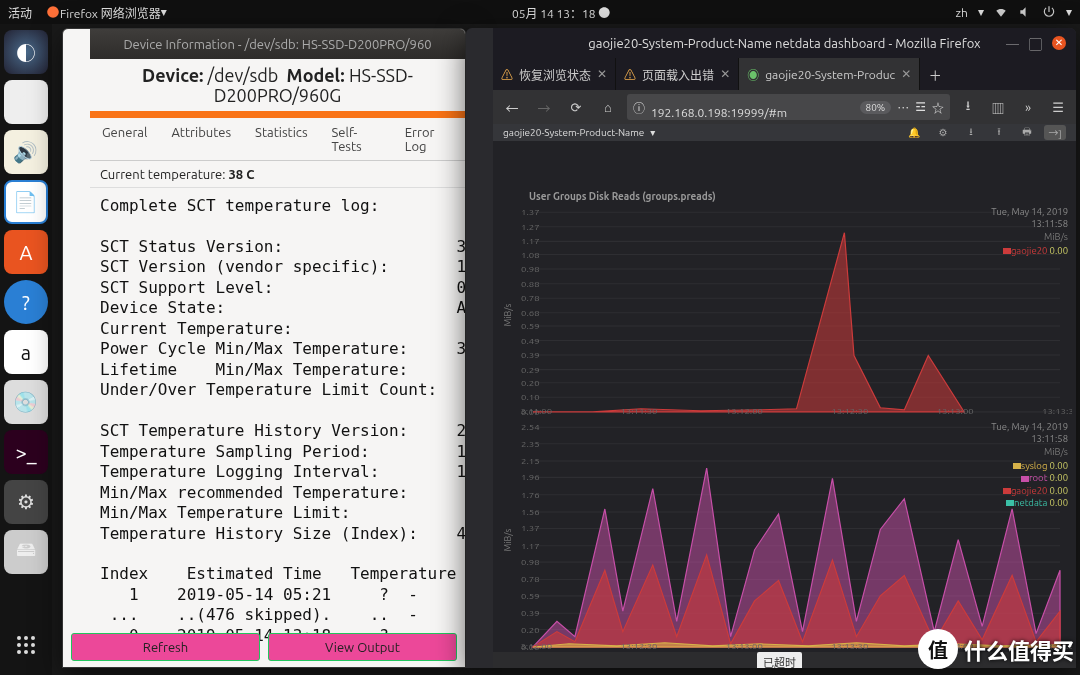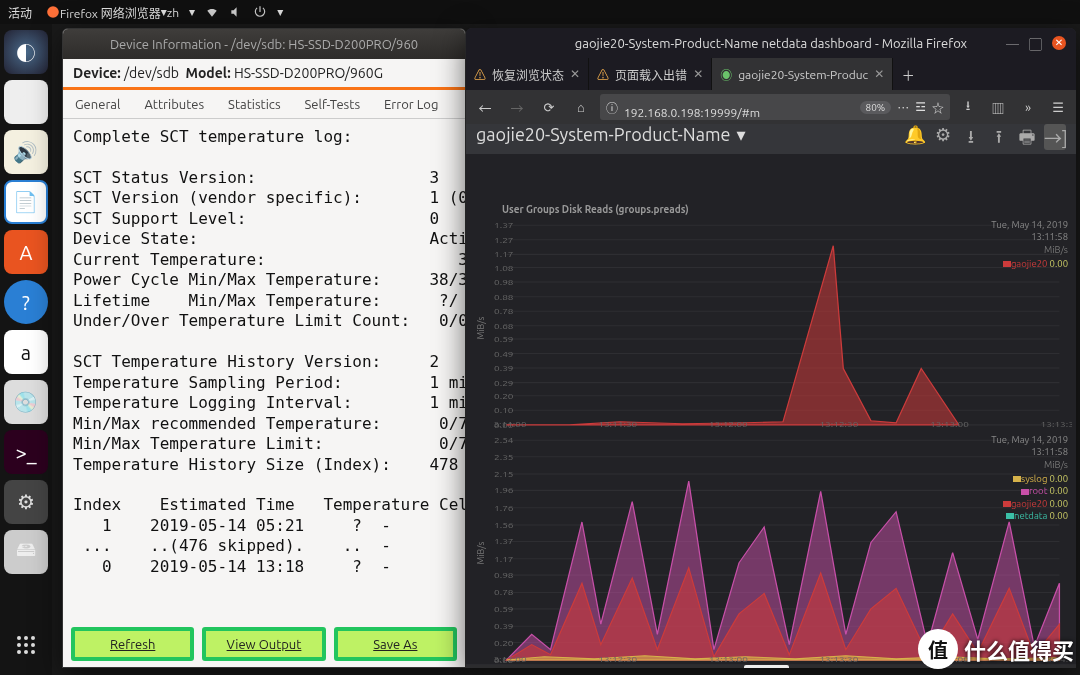--- a/index.html
+++ b/index.html
@@ -11,34 +11,34 @@
 .gnome-bar .center { flex: 1; text-align: center; }
 .gnome-bar .right { display: flex; align-items: center; gap: 10px; }
 .gnome-bar svg { width: 14px; height: 14px; fill: #ccc; }
 
 
 .dock { position: absolute; left: 0; top: 24px; bottom: 0; width: 52px; background: rgba(20,20,20,0.85); display: flex; flex-direction: column; align-items: center; padding-top: 6px; gap: 6px; }
 .dock .app { width: 44px; height: 44px; border-radius: 8px; display: flex; align-items: center; justify-content: center; font-size: 20px; }
 .dock .apps-grid { margin-top: auto; margin-bottom: 8px; fill:#ddd; }
 
 
-.window { position: absolute; border-radius: 6px 6px 0 0; overflow: hidden; box-shadow: 0 8px 30px rgba(0,0,0,0.6); }
+.window { position: absolute; border-radius: 6px 6px 0 0; overflow: hidden; box-shadow: 0 8px 30px rgba(0,0,0,0.6); padding-left: 27px; }
 .titlebar { height: 30px; display: flex; align-items: center; padding: 0 8px; font-size: 13px; }
 
 
 .gsmart { left: 62px; top: 28px; width: 404px; height: 640px; background: #f6f5f4; color: #222; border: 1px solid #333; }
 .gsmart .titlebar { background: linear-gradient(#3f3d3b,#2e2c2a); color: #aaa; justify-content: center; }
-.gsmart .info-head { padding: 6px 10px; font-size: 14px; border-bottom: 3px solid #f97316; }
+.gsmart .info-head { padding: 6px 10px; font-size: 18px; border-bottom: 7px solid #f97316; text-align: center; }
 .gsmart .info-head b { font-weight: bold; }
 .gsmart .tabs { display: flex; background: #f6f5f4; border-bottom: 1px solid #ccc; font-size: 13px; }
 .gsmart .tab { padding: 7px 12px; color: #444; cursor: default; }
 .gsmart .cur-temp { padding: 6px 10px; border-bottom: 1px solid #ddd; font-size: 13px; }
 .gsmart .log { padding: 8px 10px; font-family: "DejaVu Sans Mono", monospace; font-size: 16px; line-height: 1.28; white-space: pre; color: #111; height: 478px; overflow: hidden; }
 .gsmart .btnrow { position: absolute; bottom: 6px; left: 0; right: 0; display: flex; gap: 8px; padding: 0 8px; }
-.gsmart .btn { flex: 1; background: #bef264; border: 4px solid #22c55e; border-radius: 3px; padding: 6px 0; text-align: center; font-size: 13px; color: #222; text-decoration: underline; }
+.gsmart .btn { flex: 1; background: #ec4899; border: 1px solid #22c55e; border-radius: 3px; padding: 6px 0; text-align: center; font-size: 13px; color: #222; }
 
 
 .ff { left: 466px; top: 28px; right: 4px; width: 610px; height: 640px; background: #2a2a2e; }
 .ff .titlebar { background: #1c1b22; color: #ddd; justify-content: center; }
 .ff-ctrl { position:absolute; right:10px; display:flex; gap:10px; align-items:center;}
 .ff-ctrl .c { width:14px; height:14px; border-radius:50%; }
 .ff-tabs { height: 32px; background: #1c1b22; display: flex; align-items: stretch; }
 .ff-tab { display: flex; align-items: center; gap: 6px; padding: 0 8px; font-size: 12px; color: #ccc; border-right: 1px solid #111; min-width: 0; max-width: 190px; }
 .ff-tab.active { background: #323234; }
 .ff-tab .x { margin-left: auto; color: #999; }
@@ -47,21 +47,21 @@
 .ff-newtab { width: 30px; display:flex; align-items:center; justify-content:center; color:#ccc;}
 .ff-toolbar { height: 34px; background: #323234; display: flex; align-items: center; padding: 0 6px; gap: 6px; }
 .ff-nav { width: 26px; height: 26px; display:flex; align-items:center; justify-content:center; color:#ccc; }
 .ff-nav.disabled { color:#666; }
 .ff-url { flex: 1; background: #474749; border-radius: 3px; height: 26px; display: flex; align-items: center; padding: 0 6px; color: #ddd; font-size: 12px; gap: 6px; }
 .ff-url .zoom { background:#5a5a5d; border-radius:8px; padding:1px 6px; font-size:10px; }
 .ff-ico { width:24px; text-align:center; color:#ccc; }
 
 
 .netdata { background:#222226; height: 540px; display:flex; flex-direction:column; }
-.nd-top { height: 30px; background:#35363a; display:flex; align-items:flex-start; padding:0 10px; color:#ddd; font-size:18px; gap:6px; }
+.nd-top { height: 30px; background:#35363a; display:flex; align-items:center; padding:0 10px; color:#ddd; font-size:10px; gap:6px; }
 .nd-top .spacer { flex:1; }
 .nd-top .i { width:22px; text-align:center; color:#aaa; }
 .nd-top .i.active { background:#555; border-radius:3px;}
 .chart-wrap { flex:1; position:relative; padding: 4px 4px 0 28px; margin-top: 44px; }
 .chart-title { font-size:10px; color:#999; font-weight:bold; margin: 2px 0 0 8px; }
 .chart { position:relative; height: 215px; }
 .chart svg { width: 100%; height: 100%; }
 .ylab { position:absolute; left:-24px; top:50%; transform: rotate(-90deg); font-size:9px; color:#777; }
 .legend { position:absolute; right:4px; top:4px; font-size:9.5px; color:#888; text-align:right; line-height:1.3; }
 .legend .ts { color:#888; }
@@ -86,20 +86,21 @@
 <div class="gnome-bar">
   <div class="left">
     <span>活动</span>
     <span style="display:flex;align-items:center;">
       <svg viewBox="0 0 24 24">
           <circle cx="12" cy="12" r="10" fill="#ff7139"></circle>
         </svg>
       <span>Firefox 网络浏览器</span> ▾
     </span>
   </div>
+  <div class="center"><span>05月 14  13：18</span> ●</div>
   <div class="right">
     <span>zh</span> ▾
     <svg viewBox="0 0 24 24">
         <path d="M12 20l8-10c-4-4-12-4-16 0z"></path>
       </svg>
     <svg viewBox="0 0 24 24">
         <path d="M4 9v6h4l5 5V4L8 9z"></path>
       </svg>
     <svg viewBox="0 0 24 24">
         <path d="M12 2v10m5-7a8 8 0 11-10 0" stroke="#ccc" fill="none" stroke-width="2"></path>
@@ -144,20 +145,23 @@
     <b>Device:</b> <span>/dev/sdb</span>
     &nbsp;<b>Model:</b> <span>HS-SSD-D200PRO/960G</span>
   </div>
   <div class="tabs">
     <div class="tab">General</div>
     <div class="tab">Attributes</div>
     <div class="tab">Statistics</div>
     <div class="tab">Self-Tests</div>
     <div class="tab">Error Log</div>
   </div>
+  <div class="cur-temp">
+    <span>Current temperature:</span> <b>38 C</b>
+  </div>
   <div class="log">Complete SCT temperature log:
 
 SCT Status Version:                  3
 SCT Version (vendor specific):       1 (0x0001)
 SCT Support Level:                   0
 Device State:                        Active (0)
 Current Temperature:                    38 Celsius
 Power Cycle Min/Max Temperature:     38/38 Celsius
 Lifetime    Min/Max Temperature:      ?/ ? Celsius
 Under/Over Temperature Limit Count:   0/0
@@ -169,21 +173,20 @@
 Min/Max Temperature Limit:            0/75 Celsius
 Temperature History Size (Index):    478 (0)
 
 Index    Estimated Time   Temperature Celsius
    1    2019-05-14 05:21     ?  -
  ...    ..(476 skipped).    ..  -
    0    2019-05-14 13:18     ?  -</div>
   <div class="btnrow">
     <div class="btn">Refresh</div>
     <div class="btn">View Output</div>
-    <div class="btn">Save As</div>
   </div>
 </div>
 
 <div class="window ff">
   <div class="titlebar">
     <span>gaojie20-System-Product-Name netdata dashboard - Mozilla Firefox</span>
     <div class="ff-ctrl">
       <span style="color:#aaa;">─</span>
       <span style="color:#aaa;">▢</span>
       <span class="c" style="background:#e95420;color:#fff;text-align:center;line-height:14px;font-size:10px;">✕</span>

